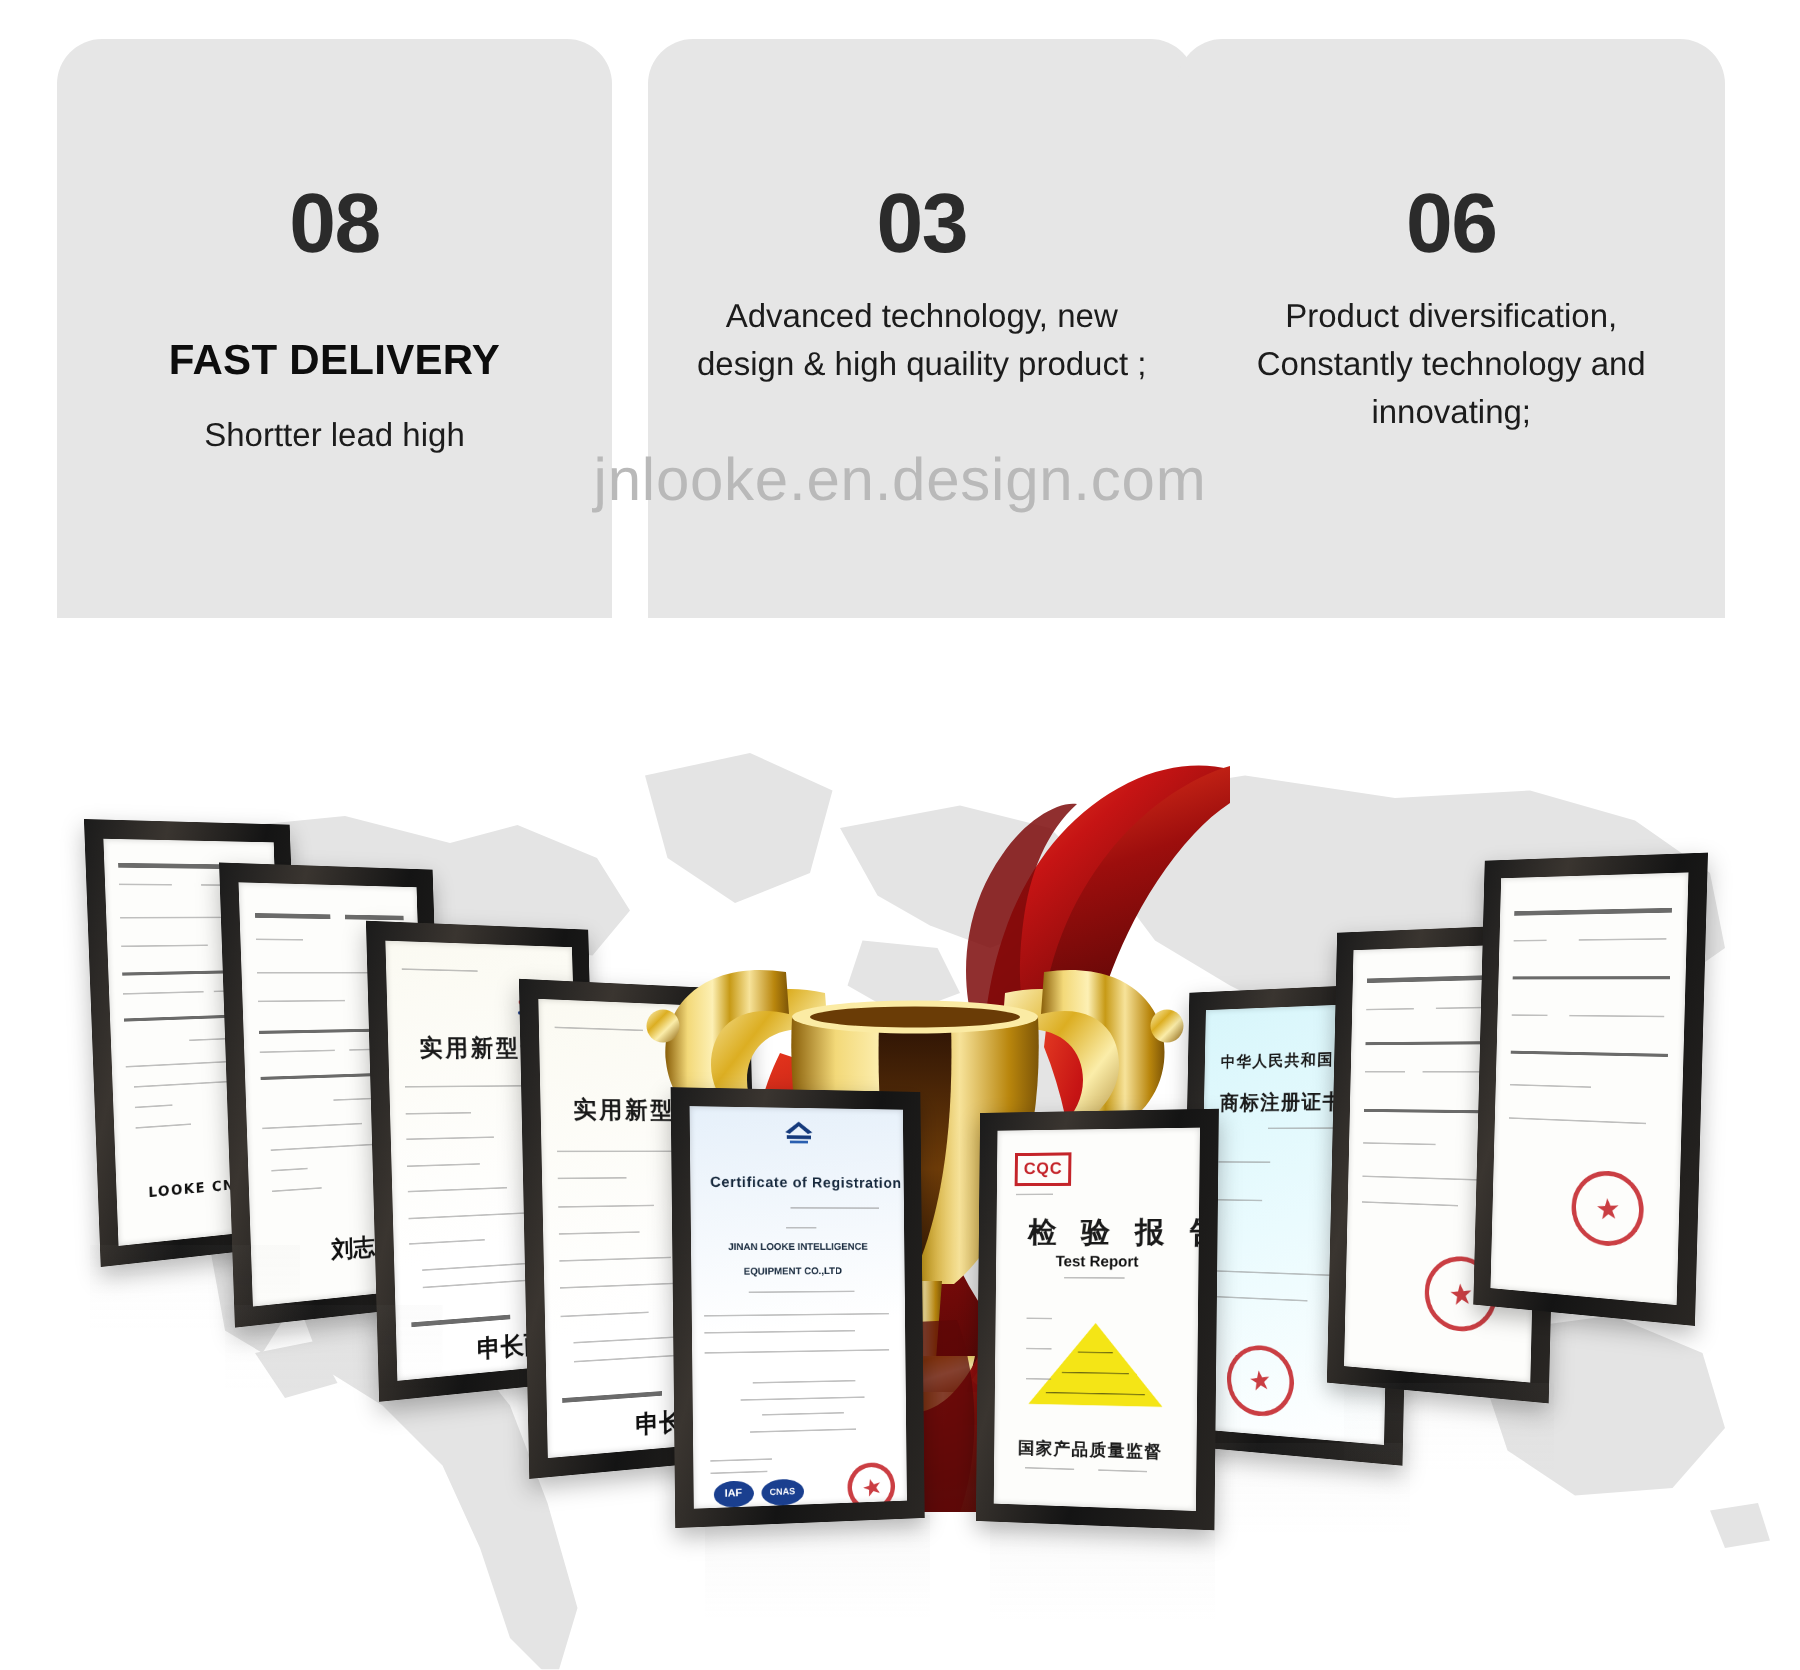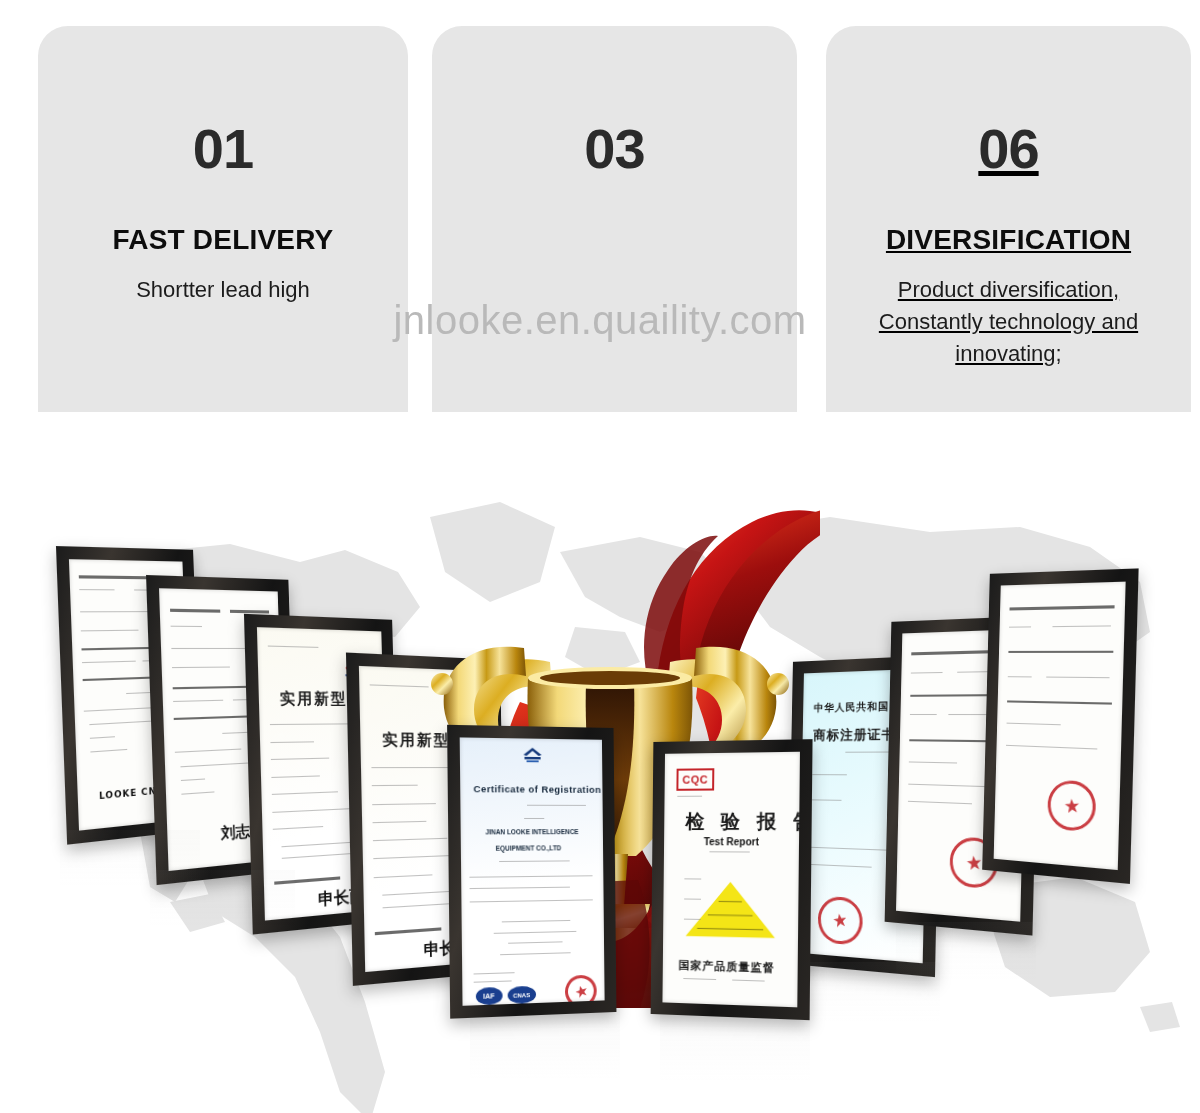--- a/index.html
+++ b/index.html
@@ -27,21 +27,21 @@
     position: absolute;
     top: 26px;
     height: 386px;
     background: #e6e6e6;
     border-radius: 30px 30px 0 0;
     box-sizing: border-box;
     text-align: center;
   }
   .card-1 { left: 38px;  width: 370px; }
   .card-2 { left: 432px; width: 365px; }
-  .card-3 { left: 826px; width: 365px; text-decoration: underline; }
+  .card-3 { left: 785px; width: 365px; }
 
   .card-number {
     font-size: 56px;
     font-weight: bold;
     color: #2b2b2b;
     letter-spacing: -1px;
     margin: 0;
     padding-top: 95px;
     line-height: 1;
   }
@@ -177,38 +177,38 @@
     position: absolute;
     width: 34px; height: 26px;
   }
 </style>
 </head>
 <body>
 
 <section id="feature-cards">
 
   <article class="feature-card card-1">
-    <div class="card-number">01</div>
+    <div class="card-number">08</div>
     <h3 class="card-title">FAST DELIVERY</h3>
     <p class="card-desc">Shortter lead high</p>
   </article>
 
   <article class="feature-card card-2">
     <div class="card-number">03</div>
+    <p class="card-desc">Advanced technology, new design &amp; high quaility product ;</p>
   </article>
 
   <article class="feature-card card-3">
     <div class="card-number">06</div>
-    <h3 class="card-title">DIVERSIFICATION</h3>
     <p class="card-desc">Product diversification, Constantly technology and innovating;</p>
   </article>
 
 </section>
 
-<div id="watermark">jnlooke.en.quaility.com</div>
+<div id="watermark">jnlooke.en.design.com</div>
 
 <section id="awards-hero">
 
   <div id="world-map-bg">
     <svg viewBox="0 0 1200 681" preserveAspectRatio="none" aria-hidden="true">
       <g fill="#e4e4e4">
 
         <path d="M90 150 L150 120 L230 112 L300 130 L345 118 L398 140 L420 175 L395 205 L360 200 L330 235 L300 250 L280 300 L250 330 L225 385 L200 430 L175 470 L150 455 L140 400 L120 350 L105 290 L88 230 Z"></path>
         <path d="M60 205 L110 185 L140 215 L120 260 L80 255 Z"></path>
 

